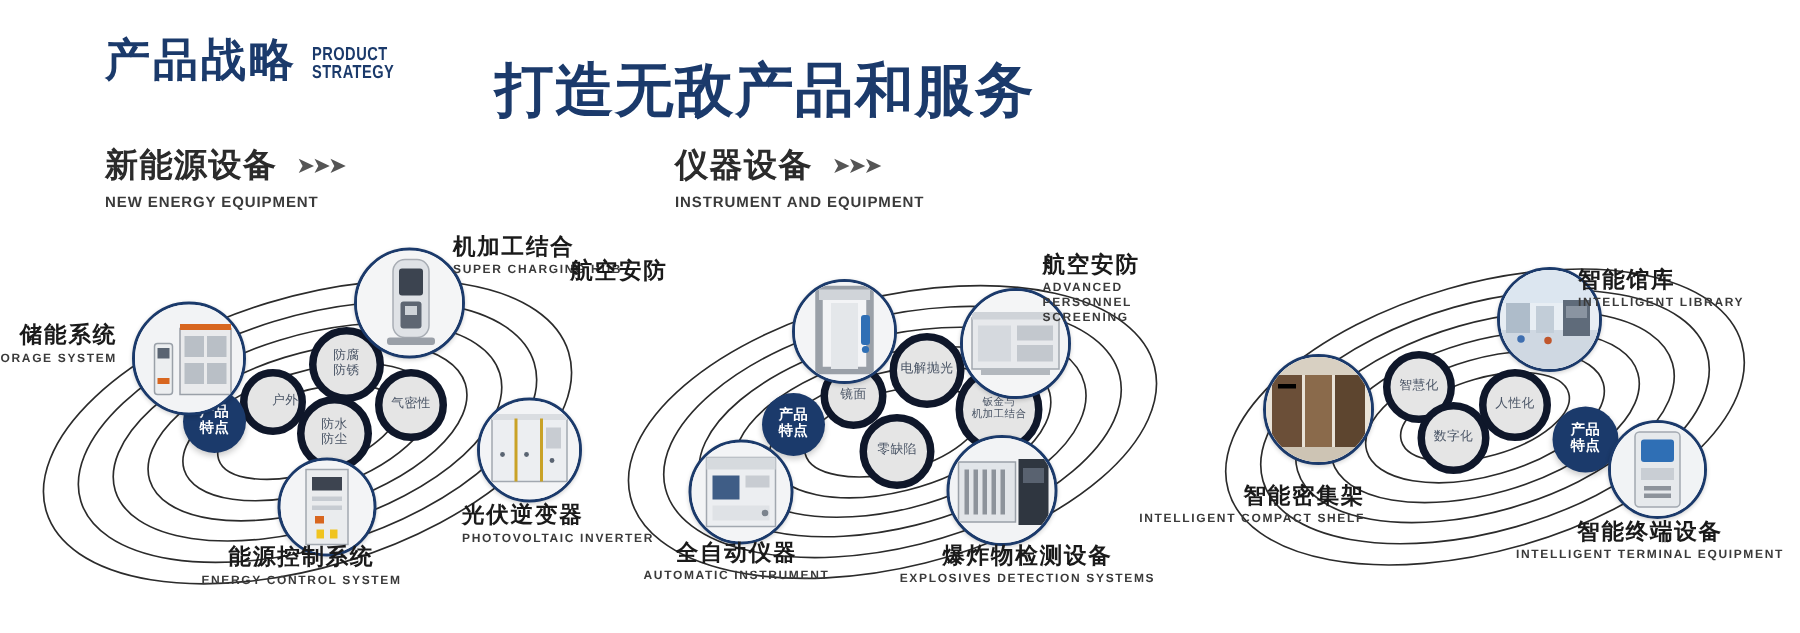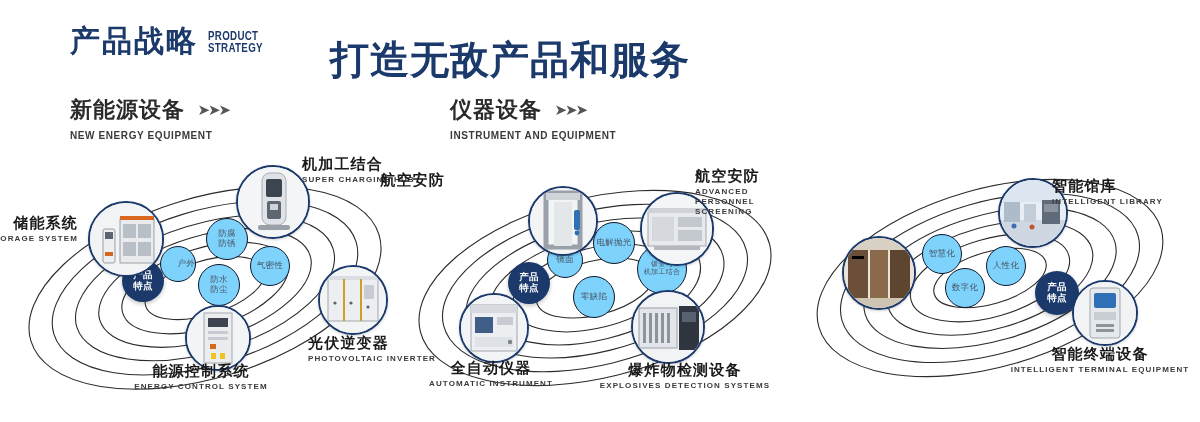--- a/index.html
+++ b/index.html
@@ -55,21 +55,21 @@
   .node{
     position:absolute;border-radius:50%;overflow:hidden;
     border:2.4px solid #1b3a6b;background:#f4f5f7;
     box-shadow:0 1px 3px rgba(0,0,0,.18);
   }
   .node .art{position:absolute;left:0;top:0;width:100%;height:100%;}
 
   
   .kw{
     position:absolute;border-radius:50%;
-    border:1px solid #0f172a;background:#7dd3fc;
+    border:5px solid #0f172a;background:#e5e5e5;
     display:flex;align-items:center;justify-content:center;
     text-align:center;line-height:1.12;
     color:#4a5566;font-size:8.5px;letter-spacing:.3px;
     font-family:"DejaVu Sans","Liberation Sans",sans-serif;
   }
   .kw.center{
     background:#1b3a6b;border:none;color:#fff;font-weight:bold;
     font-size:9.5px;box-shadow:0 2px 4px rgba(0,0,0,.22);
   }
 
@@ -371,20 +371,24 @@
       <svg class="art" viewBox="0 0 70 70">
         <rect x="0" y="0" width="70" height="70" fill="#e9e3d8"></rect>
         <rect x="0" y="0" width="70" height="12" fill="#d8d0c2"></rect>
         <rect x="4" y="12" width="20" height="48" fill="#6b4f38"></rect>
         <rect x="26" y="12" width="18" height="48" fill="#8a6a4b"></rect>
         <rect x="46" y="12" width="20" height="48" fill="#5d452f"></rect>
         <rect x="0" y="60" width="70" height="10" fill="#cdc4b4"></rect>
         <rect x="8" y="18" width="12" height="3" fill="#a8advb"></rect>
       </svg>
     </div>
+    <div class="cap r" style="left:-100px;top:172px;width:210px;">
+      <div class="cn">智能密集架</div>
+      <div class="en" style="white-space:normal;">INTELLIGENT COMPACT SHELF</div>
+    </div>
 
     <div class="node" style="left:272px;top:130px;width:62px;height:62px;">
       <svg class="art" viewBox="0 0 62 62">
         <rect x="0" y="0" width="62" height="62" fill="#f1f3f5"></rect>
         <rect x="16" y="6" width="30" height="50" rx="3" fill="#e6e9ec" stroke="#a2a8b0" stroke-width="1"></rect>
         <rect x="20" y="11" width="22" height="15" rx="2" fill="#2f6fb5"></rect>
         <rect x="20" y="30" width="22" height="8" fill="#c9ced4"></rect>
         <rect x="22" y="42" width="18" height="3" fill="#8d939b"></rect>
         <rect x="22" y="47" width="18" height="3" fill="#8d939b"></rect>
       </svg>

